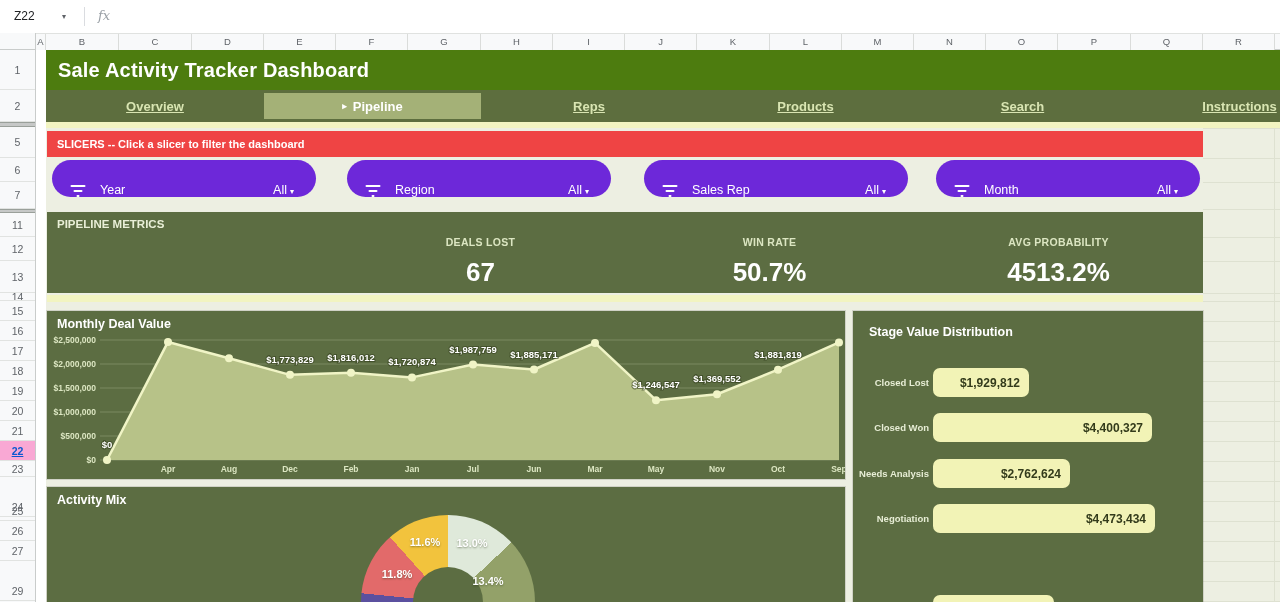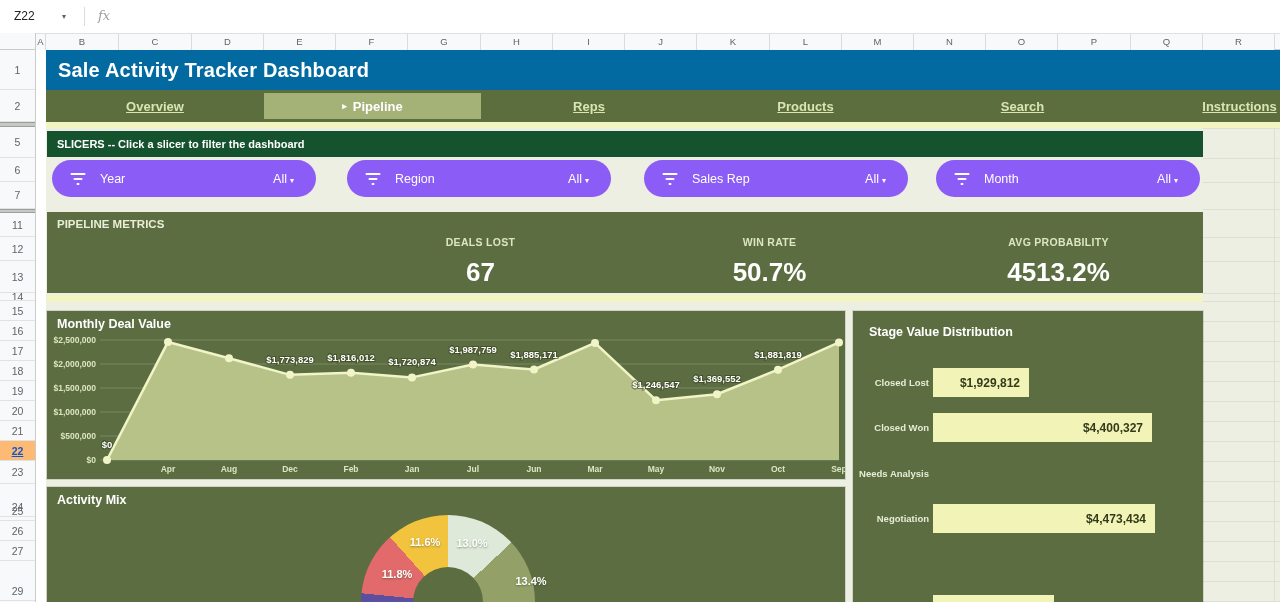--- a/index.html
+++ b/index.html
@@ -13,44 +13,44 @@
   #namebox-caret { position:absolute; left:62px; top:12px; font-size:8px; color:#5f6368; }
   #fxdiv { position:absolute; left:84px; top:7px; width:1px; height:19px; background:#dadce0; }
   #fx { position:absolute; left:98px; top:8px; font-family:"DejaVu Serif", serif; font-style:italic; font-size:13px; color:#9aa0a6; }
 
   
   #colheaders { position:absolute; left:0; top:33px; width:1280px; height:17px; background:#f8f9fa; border-top:1px solid #e0e2e0; border-bottom:1px solid #c9cccb; }
   .colcell { position:absolute; top:0; height:16px; border-right:1px solid #dadcda; color:#5f6368; font-size:9.5px; text-align:center; line-height:16px; background:#f8f9fa; }
   #corner { position:absolute; left:0; top:33px; width:36px; height:17px; background:#f8f9fa; border-right:1px solid #c9cccb; border-bottom:1px solid #c9cccb; }
   #gutter { position:absolute; left:0; top:50px; width:36px; height:552px; background:#f8f9fa; border-right:1px solid #c9cccb; overflow:hidden; }
   .rowcell { position:absolute; left:0; width:35px; border-bottom:1px solid #e1e3e1; color:#5f6368; font-size:10.5px; text-align:center; overflow:hidden; display:flex; align-items:center; justify-content:center; }
-  .rowcell.sel { background:#fdba74; color:#0b57d0; font-weight:bold;text-decoration:underline; }
+  .rowcell.sel { background:#f9a8d4; color:#0b57d0; font-weight:bold;text-decoration:underline; }
   .rowband { position:absolute; left:0; width:36px; background:#c6c8c7; border-top:1px solid #9aa09a; border-bottom:1px solid #9aa09a; }
 
   
   #a-sliver { position:absolute; left:36px; top:50px; width:10px; height:552px; background:#ffffff; }
   .mgrid-h { position:absolute; left:1203px; width:77px; height:1px; background:#dee1d1; }
   .mgrid-v { position:absolute; width:1px; background:#dee1d1; }
 
   
-  #title-bar { position:absolute; left:46px; top:50px; width:1234px; height:40px; background:#0369a1; display:flex; align-items:center; }
+  #title-bar { position:absolute; left:46px; top:50px; width:1234px; height:40px; background:#4d7c0f; display:flex; align-items:center; }
   #title-bar span { color:#ffffff; font-size:20px; font-weight:bold; padding-left:12px; letter-spacing:.2px; }
   #tabbar { position:absolute; left:46px; top:90px; width:1234px; height:32px; background:#5d6e3e; }
   .tab { position:absolute; top:0; height:32px; display:flex; align-items:center; justify-content:center; font-size:13px; font-weight:bold; color:#d9e5b2; }
   .tab .lbl { text-decoration:underline; cursor:pointer; }
   .tab.sel { top:3px; height:26px; background:#a4b177; color:#ffffff; }
   .tab.sel .lbl { text-decoration:none; }
   .tab.sel .tri { font-size:9px; margin-right:6px; }
   #strip1 { position:absolute; left:46px; top:122px; width:1234px; height:6px; background:#f2f4c1; }
   #strip2 { position:absolute; left:47px; top:295px; width:1156px; height:7px; background:#f2f4c1; }
 
   
-  #slicer-bar { position:absolute; left:47px; top:131px; width:1156px; height:26px; background:#14532d; display:flex; align-items:center; }
+  #slicer-bar { position:absolute; left:47px; top:131px; width:1156px; height:26px; background:#ef4444; display:flex; align-items:center; }
   #slicer-bar span { color:#ffffff; font-size:11px; font-weight:bold; padding-left:10px; }
-  .pill { position:absolute; top:160px; width:264px; height:37px; background:#8b5cf6; border-radius:19px; display:flex; align-items:center; cursor:pointer; }
+  .pill { position:absolute; top:160px; width:264px; height:37px; background:#6d28d9; border-radius:19px; display:flex; align-items:flex-end; cursor:pointer; }
   .pill .ficon { margin-left:18px; width:16px; height:12px; position:relative; }
   .ficon i { position:absolute; left:50%; transform:translateX(-50%); height:2px; background:#ffffff; border-radius:1px; display:block; }
   .ficon i:nth-child(1){ top:0; width:15px; } .ficon i:nth-child(2){ top:5px; width:9px; } .ficon i:nth-child(3){ top:10px; width:3px; }
   .pill .plabel { color:#ffffff; font-size:12.5px; margin-left:14px; }
   .pill .pval { position:absolute; right:22px; color:#ffffff; font-size:12.5px; }
   .pill .pval b { font-size:8px; margin-left:3px; font-weight:normal; }
 
   
   #metrics { position:absolute; left:47px; top:212px; width:1156px; height:81px; background:#5c6d42; }
   #metrics-title { position:absolute; left:10px; top:6px; color:#e9efd7; font-size:11.5px; font-weight:bold; }
@@ -67,21 +67,21 @@
   #stage-panel .ptitle { left:16px; top:14px; }
 
   
   #donut { position:absolute; left:314px; top:28px; width:174px; height:174px; border-radius:50%; }
   #donut-hole { position:absolute; left:366px; top:80px; width:70px; height:70px; border-radius:50%; background:#5c6d42; }
   .dlabel { position:absolute; transform:translate(-50%,-50%); color:#ffffff; font-size:11px; font-weight:bold; text-shadow:0 1px 2px rgba(40,50,20,.45); }
 
   
   .srow { position:absolute; left:0; width:350px; height:29px; }
   .slabel { position:absolute; left:0; top:0; width:76px; height:29px; color:#e7edd5; font-size:9.5px; font-weight:bold; text-align:right; display:flex; align-items:center; justify-content:flex-end; }
-  .sbar { position:absolute; left:80px; top:0; height:29px; background:#f2f3b6; border-radius:0; color:#333b1b; font-size:12px; font-weight:bold; display:flex; align-items:center; justify-content:flex-end; padding-right:9px; }
+  .sbar { position:absolute; left:80px; top:0; height:29px; background:#f2f3b6; border-radius:7px; color:#333b1b; font-size:12px; font-weight:bold; display:flex; align-items:center; justify-content:flex-end; padding-right:9px; }
 </style>
 </head>
 <body>
 
 <div id="app">
 
   <div id="topbar">
     <div id="namebox">
       <span id="namebox-text">Z22</span>
       <span id="namebox-caret">▾</span>
@@ -276,37 +276,38 @@
         <text x="792" y="161" text-anchor="middle" fill="#dce6c2" font-size="8.5" font-weight="bold">Sep</text>
       </svg>
     <div class="ptitle">Monthly Deal Value</div>
   </div>
 
   <div id="activity-panel" class="panel">
     <div class="ptitle">Activity Mix</div>
     <div id="donut" style="background: conic-gradient(rgb(223, 233, 218) 0deg, rgb(223, 233, 218) 46.8deg, rgb(147, 161, 105) 46.8deg, rgb(147, 161, 105) 95deg, rgb(92, 109, 66) 95deg, rgb(92, 109, 66) 265deg, rgb(91, 80, 159) 265deg, rgb(91, 80, 159) 275.8deg, rgb(226, 106, 106) 275.8deg, rgb(226, 106, 106) 318.2deg, rgb(242, 195, 61) 318.2deg, rgb(242, 195, 61) 360deg);"></div>
     <div id="donut-hole"></div>
   <div class="dlabel" style="left: 425px; top: 56px;">13.0%</div>
-      <div class="dlabel" style="left: 484px; top: 94px;">13.4%</div>
+      <div class="dlabel" style="left: 441px; top: 94px;">13.4%</div>
       <div class="dlabel" style="left: 378px; top: 55px;">11.6%</div>
       <div class="dlabel" style="left: 350px; top: 87px; text-align: center;">11.8%</div>
     </div>
 
   <div id="stage-panel" class="panel">
     <div class="ptitle">Stage Value Distribution</div>
   <div class="srow" style="top: 57px;">
         <div class="slabel">Closed Lost</div>
         <div class="sbar" style="width: 96px;">$1,929,812</div>
       </div>
       <div class="srow" style="top: 102px;">
         <div class="slabel">Closed Won</div>
         <div class="sbar" style="width: 219px;">$4,400,327</div>
       </div>
       <div class="srow" style="top: 148px;">
         <div class="slabel">Needs Analysis</div>
+        <div class="sbar" style="width: 137px;">$2,762,624</div>
       </div>
       <div class="srow" style="top: 193px;">
         <div class="slabel">Negotiation</div>
         <div class="sbar" style="width: 222px;">$4,473,434</div>
       </div>
       <div class="srow" style="top: 284px;">
         <div class="slabel"></div>
         <div class="sbar" style="width: 121px;"></div>
       </div>
     </div>
@@ -324,21 +325,21 @@
       <div class="rowcell" style="top: 211px; height: 32px;">13</div>
       <div class="rowcell" style="top: 243px; height: 8px;">14</div>
       <div class="rowcell" style="top: 251px; height: 20px;">15</div>
       <div class="rowcell" style="top: 271px; height: 20px;">16</div>
       <div class="rowcell" style="top: 291px; height: 20px;">17</div>
       <div class="rowcell" style="top: 311px; height: 20px;">18</div>
       <div class="rowcell" style="top: 331px; height: 20px;">19</div>
       <div class="rowcell" style="top: 351px; height: 20px;">20</div>
       <div class="rowcell" style="top: 371px; height: 20px;">21</div>
       <div class="rowcell sel" style="top: 391px; height: 20px;">22</div>
-      <div class="rowcell" style="top: 411px; height: 23px;">23</div>
+      <div class="rowcell" style="top: 411px; height: 16px;">23</div>
       <div class="rowcell" style="top: 431px; height: 20px; margin-top: 16px;">24</div>
       <div class="rowcell" style="top: 451px; height: 20px;">25</div>
       <div class="rowcell" style="top: 471px; height: 20px;">26</div>
       <div class="rowcell" style="top: 491px; height: 20px;">27</div>
       <div class="rowcell" style="top: 511px; height: 20px; margin-left: 48px;">28</div>
       <div class="rowcell" style="top: 531px; height: 20px;">29</div>
       <div class="rowcell" style="top: 551px; height: 20px;">30</div>
     </div>
 </div>
 

